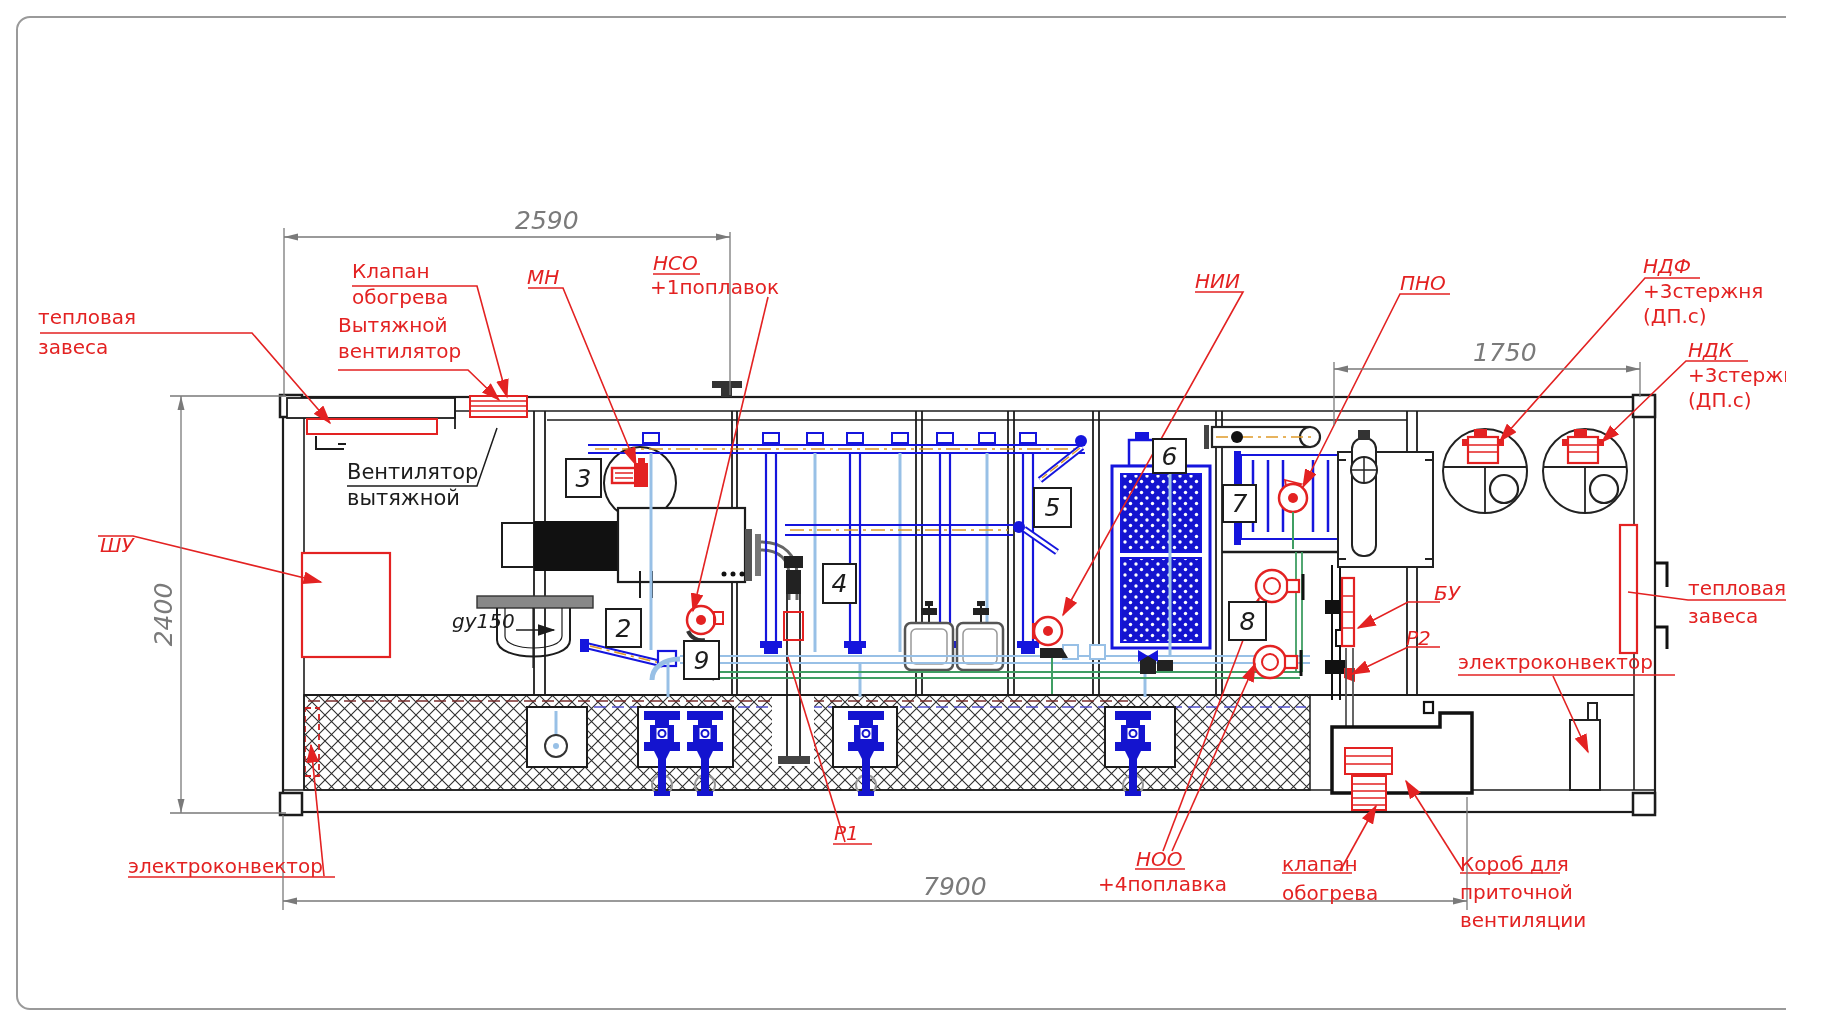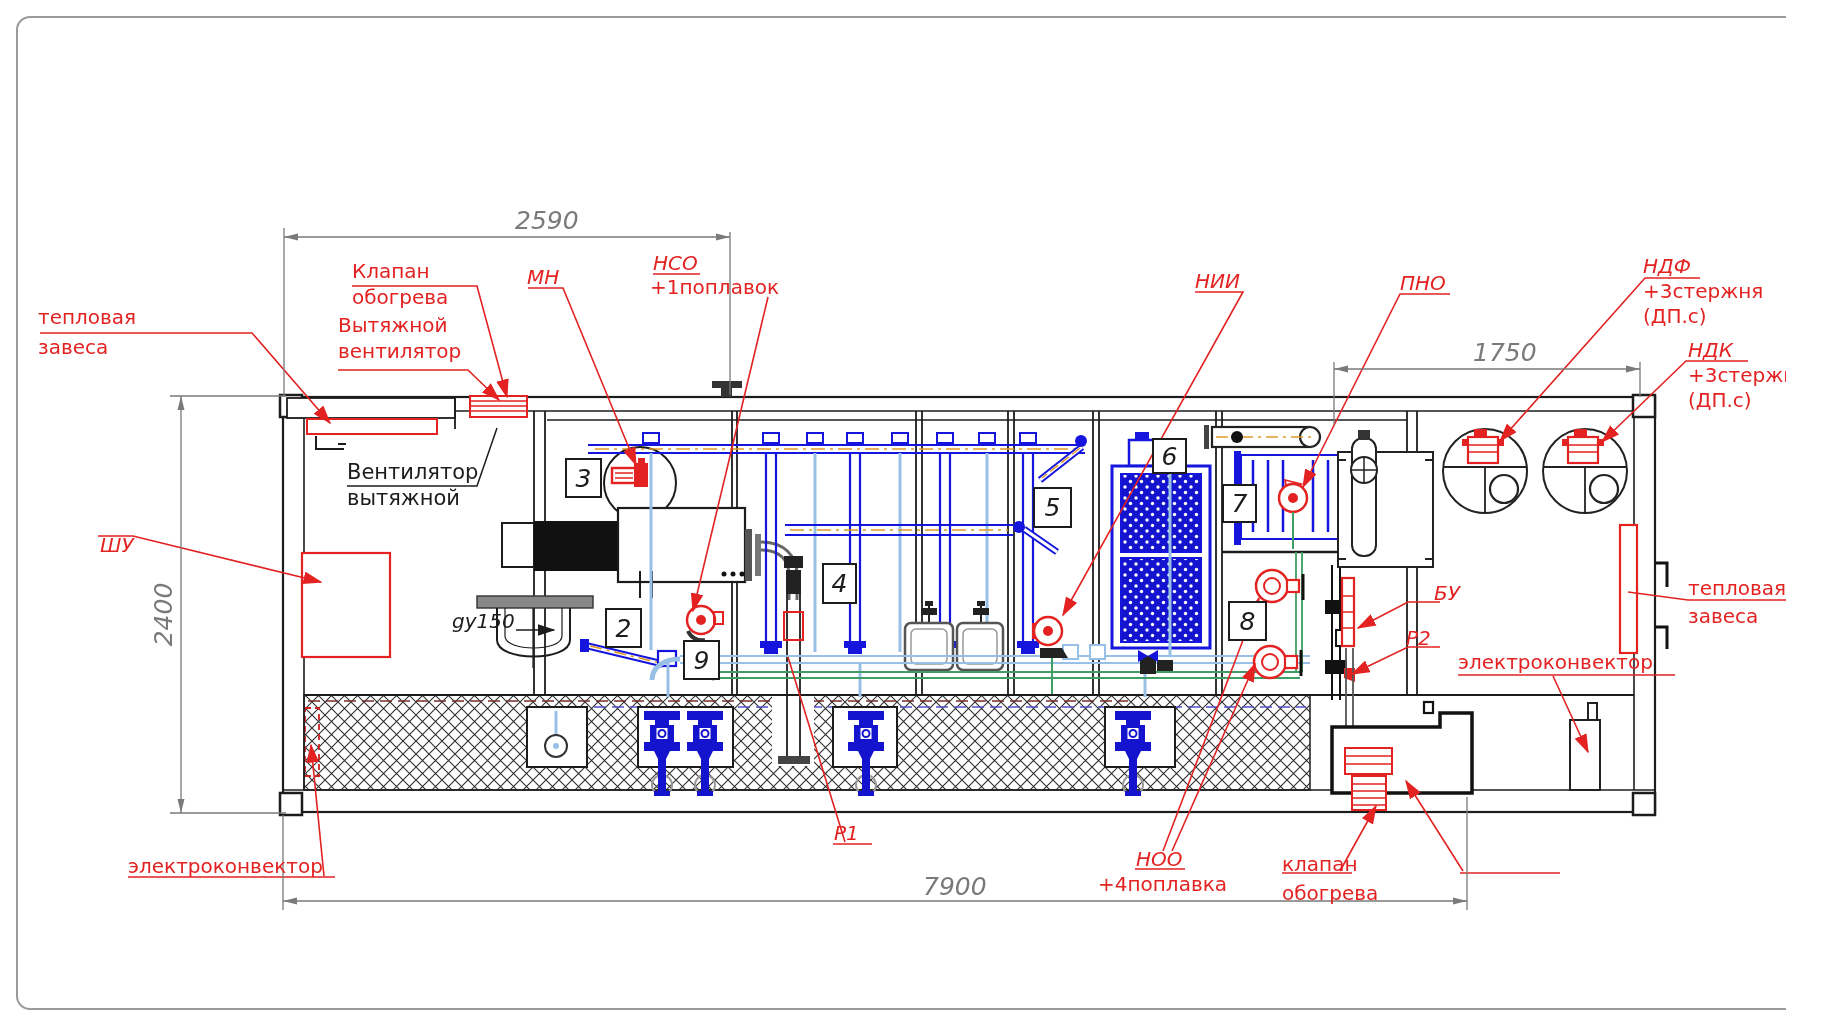--- a/index.html
+++ b/index.html
@@ -487,15 +487,20 @@
       <div>завеса</div>
     </div>
 <div class="lbl" style="left:1458px;top:649px;">электроконвектор</div>
 <div class="lbl" style="left:128px;top:853px;">электроконвектор</div>
 <div class="lbl it" style="left:1136px;top:846px;">НОО</div>
 <div class="lbl" style="left:1098px;top:871px;">+4поплавка</div>
 <div class="lbl lh29" style="left:1282px;top:850px;">
   <div>клапан</div>
       <div>обогрева</div>
     </div>
+<div class="lbl lh28" style="left:1460px;top:850px;">
+  <div>Короб для</div>
+      <div>приточной</div>
+      <div>вентиляции</div>
+    </div>
 <div class="lbl it" style="left:834px;top:820px;">Р1</div>
 
 </div>
 
 </body></html>

